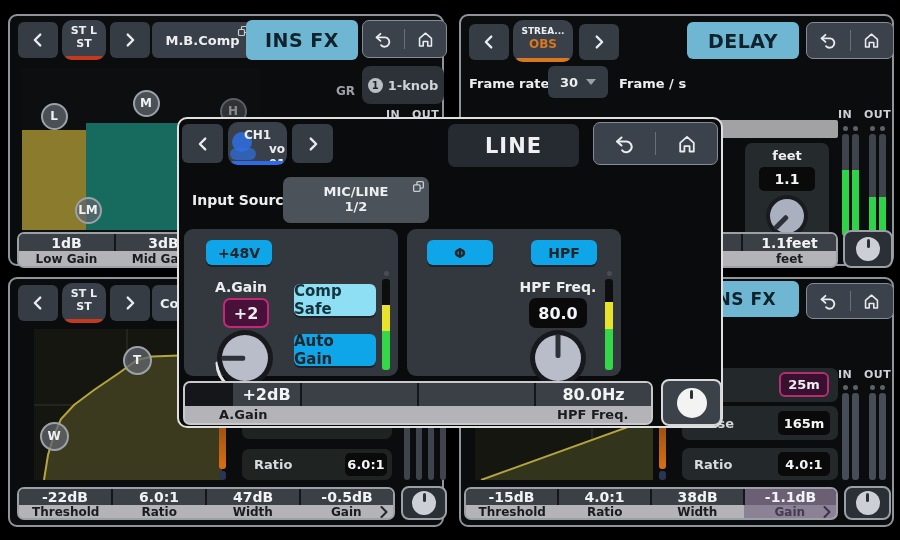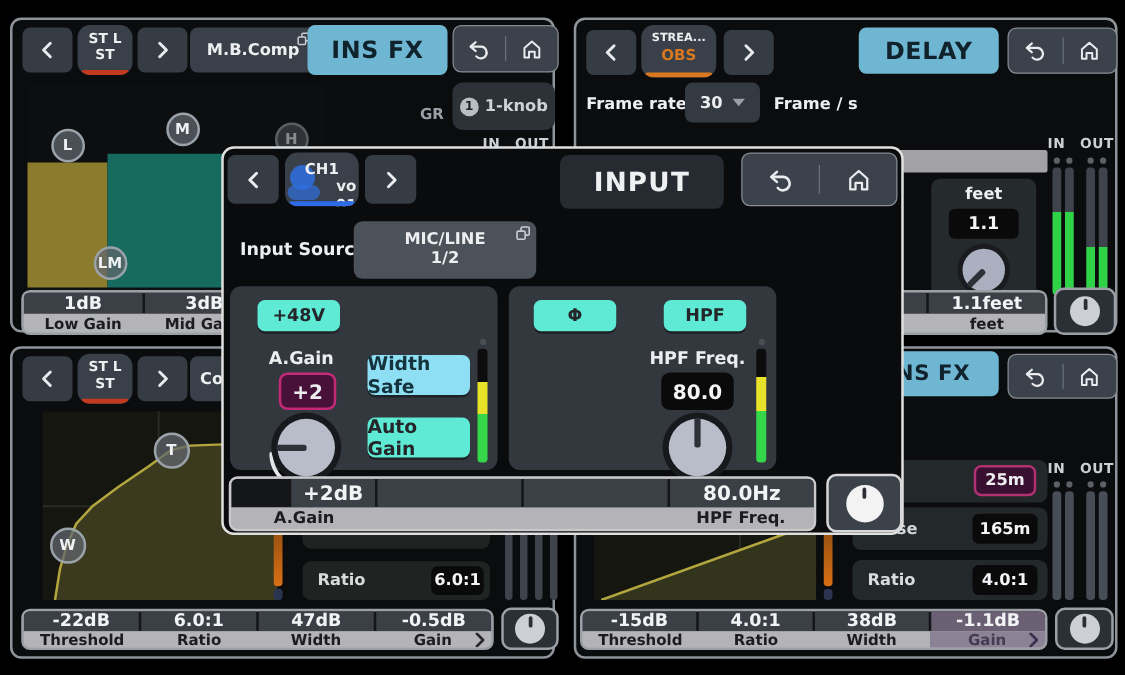--- a/index.html
+++ b/index.html
@@ -10,21 +10,21 @@
   .panel{position:absolute;background:#0b0c0e;border:2px solid #8f939a;border-radius:9px;}
   .hbtn{position:absolute;background:#363c44;border-radius:6px;display:flex;align-items:center;justify-content:center;}
   .chbtn{position:absolute;background:#3a4049;border-radius:10px;text-align:center;color:#eceef0;overflow:hidden;padding-top:4px;}
   .chbtn .l1{font-size:11px;line-height:13px;}
   .chbtn .l2{font-size:11px;line-height:13px;}
   .chbtn .ul{position:absolute;left:3px;right:3px;bottom:0;height:4px;border-radius:2px;}
   .namebtn{position:absolute;background:#3a4049;border-radius:6px;color:#eceef0;display:flex;align-items:center;justify-content:center;font-size:13px;}
   .tab{position:absolute;background:#6fb6d2;color:#10232c;border-radius:6px;display:flex;align-items:center;justify-content:center;font-size:19px;letter-spacing:.5px;}
   .navbox{position:absolute;background:#3b424b;border:1px solid #868c94;border-radius:7px;display:flex;align-items:center;justify-content:space-evenly;}
   .navdiv{width:1px;height:58%;background:#697079;}
-  .lbtn{position:absolute;background:#5eead4;color:#24262a;border-radius:6px;display:flex;align-items:center;justify-content:center;font-size:14px;box-shadow:0 2px 0 rgba(0,0,0,.4);}
+  .lbtn{position:absolute;background:#0ea5e9;color:#24262a;border-radius:6px;display:flex;align-items:center;justify-content:center;font-size:14px;box-shadow:0 2px 0 rgba(0,0,0,.4);}
   .cyanbtn{position:absolute;background:#8edef4;color:#14333c;border-radius:6px;display:flex;align-items:center;justify-content:center;font-size:15px;box-shadow:0 2px 0 rgba(0,0,0,.4);}
   .blackval{position:absolute;background:#0a0a0b;border-radius:5px;color:#f4f5f7;display:flex;align-items:center;justify-content:center;}
   .subpanel{position:absolute;background:#33383f;border-radius:9px;}
   .dpanel{position:absolute;background:#22272a;border-radius:7px;}
   .lbl{position:absolute;display:flex;align-items:center;}
   .vbar{position:absolute;border:2px solid #9aa0a6;border-radius:7px;overflow:hidden;display:flex;flex-direction:column;background:#b4b3b7;}
   .vals{display:grid;gap:2px;background:#141619;flex:1;}
   .cell{background:#3b4046;color:#f2f3f5;display:flex;align-items:center;justify-content:center;font-size:14px;}
   .labs{display:grid;background:#b4b3b7;color:#1b1c1f;}
   .lcell{display:flex;align-items:center;justify-content:center;font-size:12px;position:relative;}
@@ -373,21 +373,21 @@
       <div class="l1" style="position:relative;font-size:12px;line-height:14px;">CH1</div>
       <div class="l2" style="position:relative;font-size:12px;line-height:15px;margin-left:39px;">vo 01</div>
       <div class="ul" style="background:#2e6be6;"></div>
     </div>
     <div class="hbtn" style="left:113px;top:5px;width:41px;height:39px;">
       <svg width="18" height="18" viewBox="0 0 20 20" style="transform:scaleX(-1);">
           <polyline points="12.5,4 6.5,10 12.5,16" fill="none" stroke="#e9ebee" stroke-width="2.6" stroke-linecap="round" stroke-linejoin="round"></polyline>
         </svg>
     </div>
     <div class="abs" style="left:269px;top:5px;width:131px;height:43px;background:#262b31;border-radius:7px;display:flex;align-items:center;justify-content:center;">
-      <span style="font-size:21px;letter-spacing:1px;color:#eef0f2;">INPUT</span>
+      <span style="font-size:21px;letter-spacing:1px;color:#eef0f2;">LINE</span>
     </div>
     <div class="navbox" style="left:414px;top:3px;width:125px;height:43px;">
       <span>
           <svg width="24" height="24" viewBox="0 0 24 24">
             <path d="M8.5 5.5 L4 9.5 L8.5 13.5" fill="none" stroke="#e9ebee" stroke-width="2.1" stroke-linecap="round" stroke-linejoin="round"></path>
             <path d="M4.6 9.5 H13.8 A5.4 5.4 0 1 1 9.2 18.4" fill="none" stroke="#e9ebee" stroke-width="2.1" stroke-linecap="round"></path>
           </svg>
         </span>
       <span class="navdiv"></span>
       <span>
@@ -415,21 +415,21 @@
         </div>
       <div class="lbl" style="left:12px;top:50px;width:90px;justify-content:center;font-size:14px;">A.Gain</div>
       <div class="abs" style="left:39px;top:69px;width:46px;height:30px;border:2px solid #c22a78;background:#47113a;border-radius:7px;display:flex;align-items:center;justify-content:center;font-size:16px;">+2</div>
       <svg class="abs" style="left:26px;top:96px;" width="68" height="68" viewBox="0 0 68 68">
           <path d="M18 60 A28 28 0 0 1 7 38" fill="none" stroke="#e3e5e8" stroke-width="3" stroke-linecap="round"></path>
         </svg>
       <div class="knob" style="left:38px;top:106px;width:46px;height:46px;--rot:90deg;">
           <div class="ptr"></div>
         </div>
       <div class="cyanbtn" style="left:110px;top:55px;width:82px;height:32px;">
-          <span>Width Safe</span>
+          <span>Comp Safe</span>
         </div>
       <div class="lbtn" style="left:110px;top:105px;width:82px;height:32px;font-size:15px;">
           <span>Auto Gain</span>
         </div>
       <div class="pdot" style="left:200px;top:42px;background:#4a4e54;"></div>
       <div class="vmeter" style="left:198px;top:50px;width:8px;height:91px;background:linear-gradient(to bottom,#0d0d0d 0 29%,#e8e22a 29% 57%,#35d74a 57% 100%);"></div>
     </div>
 
     <div class="subpanel" style="left:228px;top:110px;width:214px;height:147px;">
       <div class="lbtn" style="left:20px;top:11px;width:66px;height:25px;">

